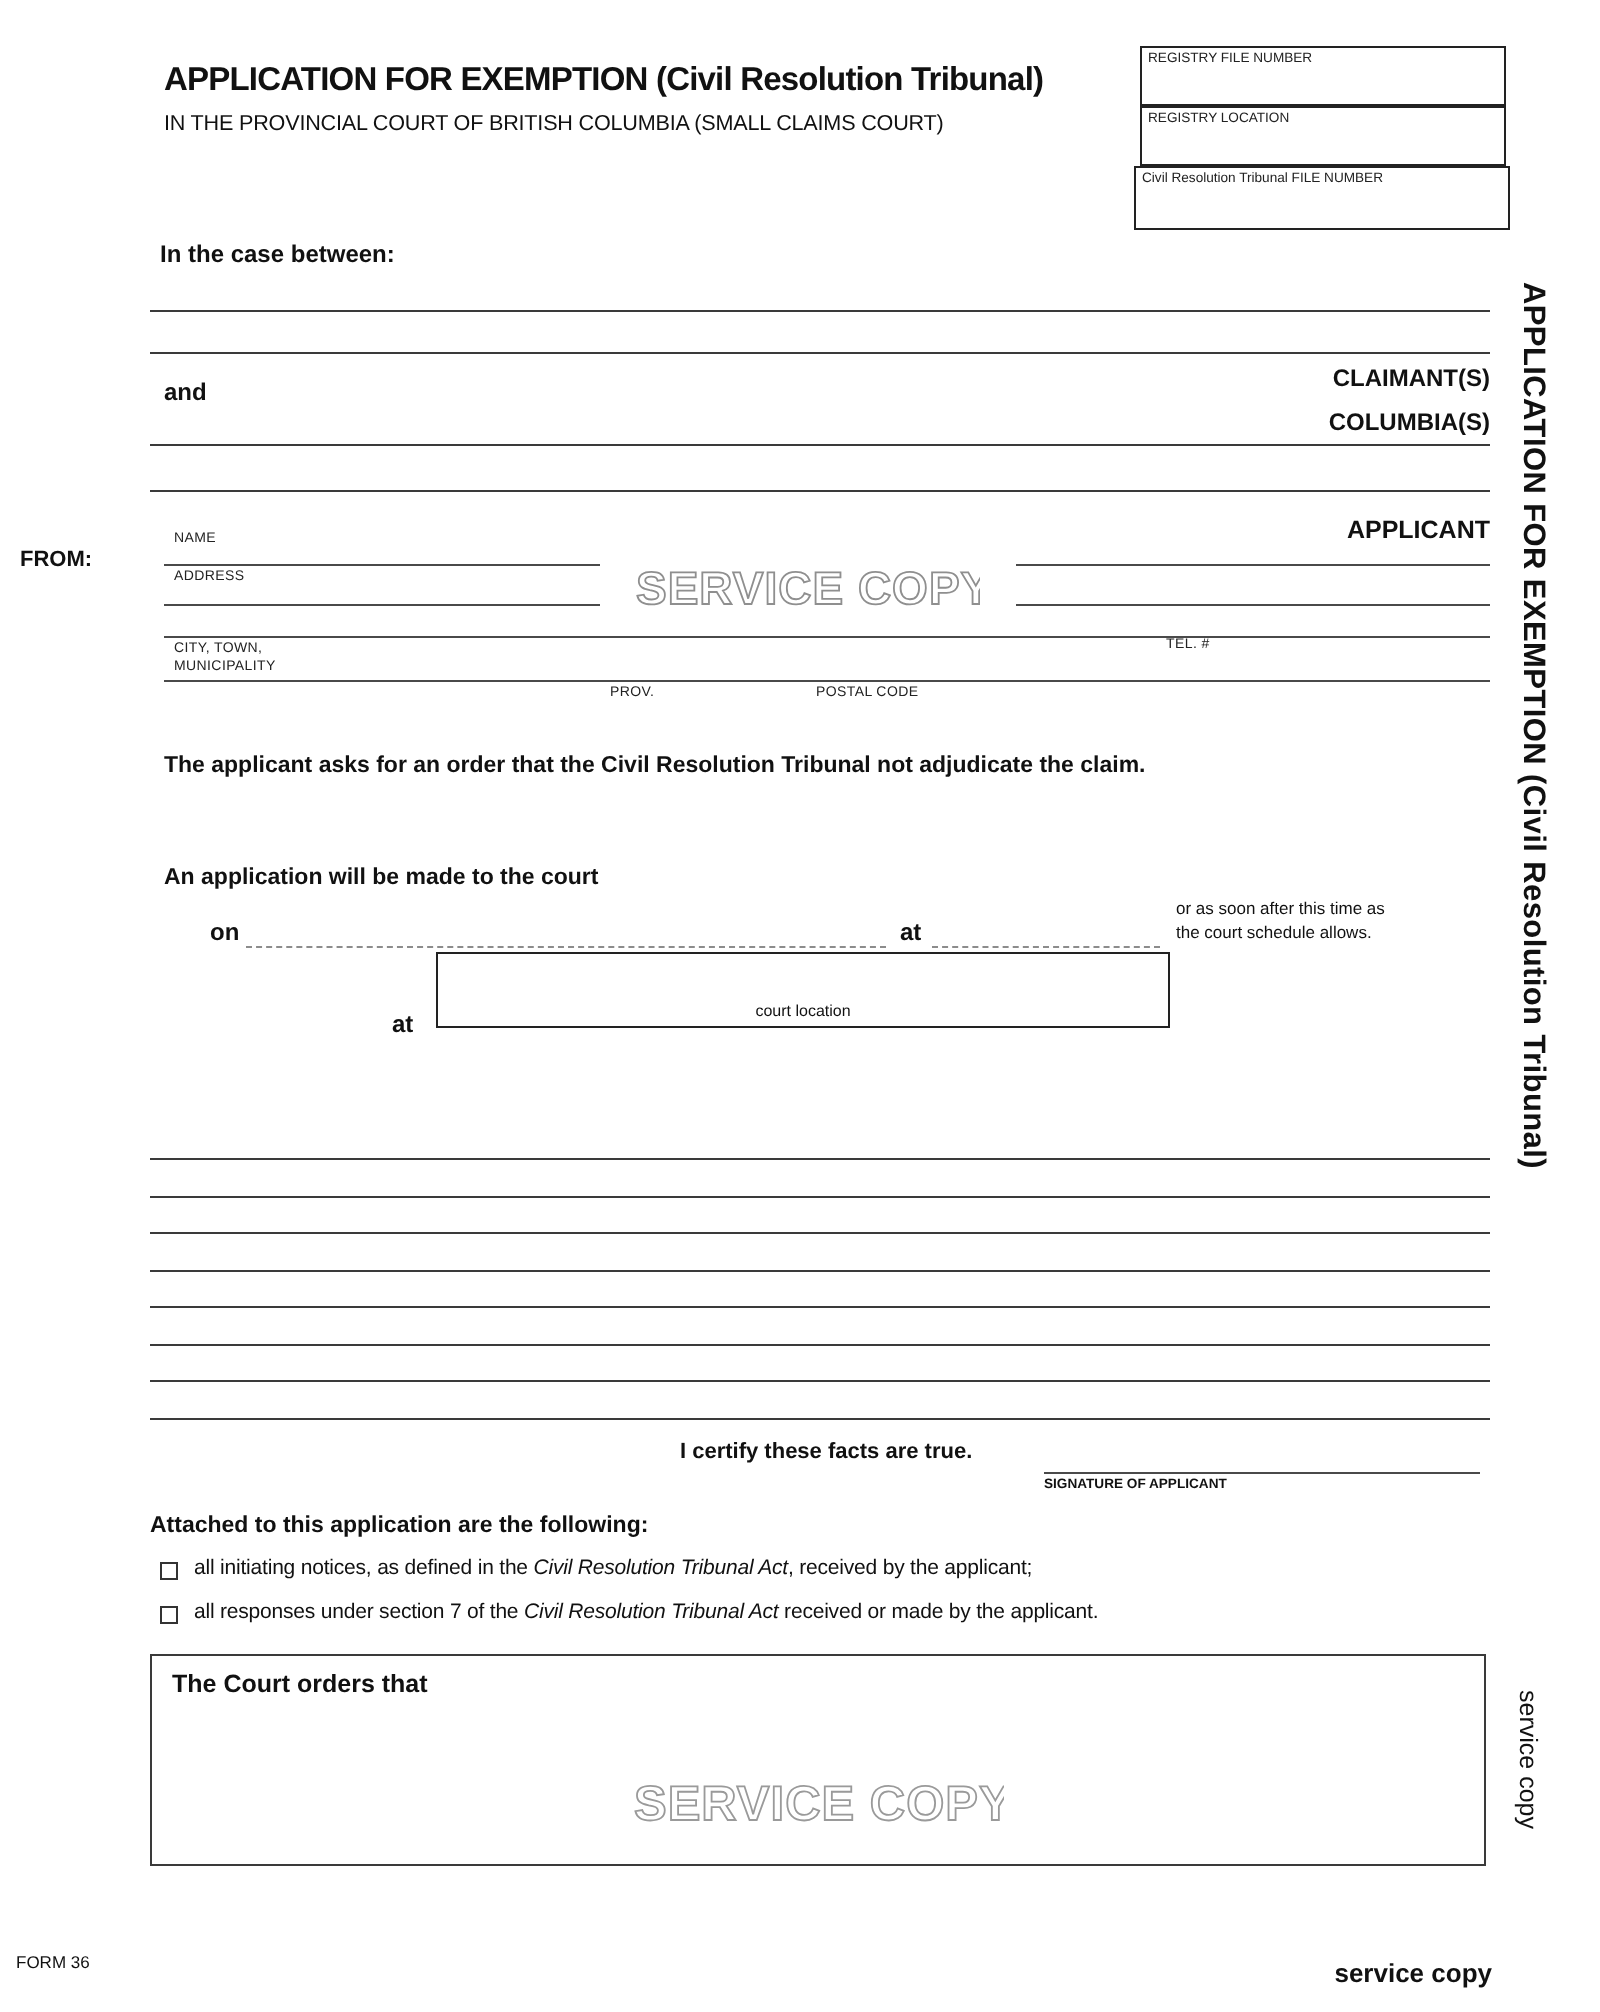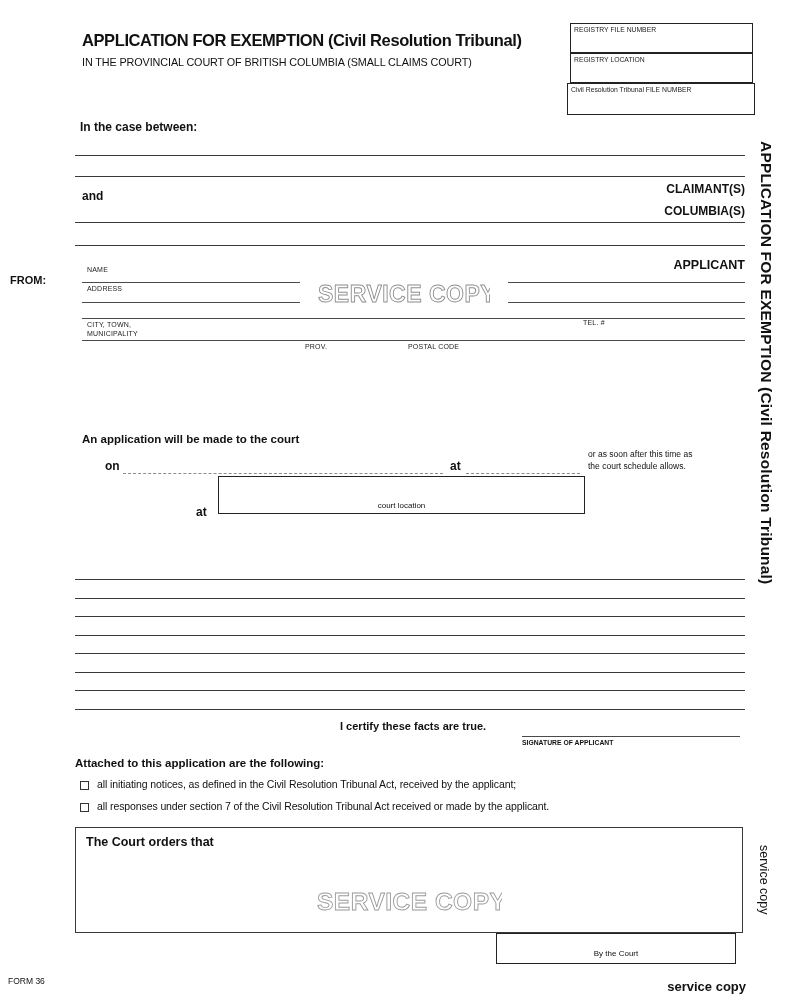--- a/index.html
+++ b/index.html
@@ -11,21 +11,21 @@
   .abs{position:absolute;}
   .b{font-weight:bold;}
   .hline{position:absolute;background:#3a3a3a;height:1.4px;}
   .hline.thin{height:1.1px;background:#4a4a4a;}
   .dashline{position:absolute;border-top:1.4px dashed #8c8c8c;height:0;}
   .lbl{position:absolute;font-size:7px;color:#222;letter-spacing:0.2px;}
   .box{position:absolute;border:1px solid #222;background:#fff;box-sizing:border-box;}
   .regbox{padding:2px 3px;font-size:6.8px;color:#222;}
   .cb{position:absolute;width:9px;height:9px;border:1.2px solid #333;background:#fff;box-sizing:border-box;}
   .attach-text{position:absolute;font-size:10.5px;letter-spacing:-0.1px;white-space:nowrap;}
-  .attach-text .it{}
+  .attach-text .it{font-style:italic;}
   .vert{position:absolute;writing-mode:vertical-rl;text-orientation:mixed;white-space:nowrap;}
   .title{font-size:16.5px;letter-spacing:-0.4px;white-space:nowrap;}
   .subtitle{font-size:10.8px;letter-spacing:-0.1px;white-space:nowrap;}
   .h12{font-size:11.5px;white-space:nowrap;}
   .small8{font-size:8px;}
   svg text{font-family:"Liberation Sans",sans-serif;}
 </style>
 </head>
 <body>
 
@@ -69,20 +69,21 @@
   </svg>
 
   <div class="hline thin" style="left:82px;top:318px;width:663px;"></div>
   <div class="lbl" style="left:87px;top:321px;">CITY, TOWN,</div>
   <div class="lbl" style="left:87px;top:330px;">MUNICIPALITY</div>
   <div class="lbl" style="left:583px;top:319px;">TEL. #</div>
   <div class="hline thin" style="left:82px;top:340px;width:663px;"></div>
   <div class="lbl" style="left:305px;top:343px;">PROV.</div>
   <div class="lbl" style="left:408px;top:343px;">POSTAL CODE</div>
 
+  <div class="abs b h12" style="left:82px;top:377px;">The applicant asks for an order that the Civil Resolution Tribunal not adjudicate the claim.</div>
 
   <div class="abs b h12" style="left:82px;top:433px;">An application will be made to the court</div>
   <div class="abs" style="left:105px;top:459px;font-size:12px;font-weight:600;">on</div>
   <div class="dashline" style="left:123px;top:473px;width:320px;"></div>
   <div class="abs" style="left:450px;top:459px;font-size:12px;font-weight:600;">at</div>
   <div class="dashline" style="left:466px;top:473px;width:114px;"></div>
   <div class="abs small8" style="left:486px;top:479px;">time</div>
   <div class="abs small8" style="left:524px;top:479px;">am/pm</div>
   <div class="abs" style="left:588px;top:449px;font-size:8.5px;">or as soon after this time as</div>
   <div class="abs" style="left:588px;top:461px;font-size:8.5px;">the court schedule allows.</div>
@@ -109,23 +110,20 @@
   <div class="cb" style="left:80px;top:781px;"></div>
   <div class="attach-text" style="left:97px;top:778px;"><span>all initiating notices, as defined in the </span><span class="it">Civil Resolution Tribunal Act</span><span>, received by the applicant;</span></div>
   <div class="cb" style="left:80px;top:803px;"></div>
   <div class="attach-text" style="left:97px;top:800px;"><span>all responses under section 7 of the </span><span class="it">Civil Resolution Tribunal Act</span><span> received or made by the applicant.</span></div>
 
   <div class="box" style="left:75px;top:827px;width:668px;height:106px;border-width:1.5px;border-color:#3a3a3a;">
     <div class="b" style="position:absolute;left:10px;top:7px;font-size:12.5px;">The Court orders that</div>
     <svg style="position:absolute;left:241px;top:57px;" width="185" height="32">
       <text x="0" y="25" font-size="24.5" font-weight="bold" fill="#ffffff" stroke="#9a9a9a" stroke-width="0.9" letter-spacing="0.5">SERVICE COPY</text>
     </svg>
-    <div class="box" style="left:420px;top:105px;width:240px;height:31px;border-width:1.5px;">
-      <div style="position:absolute;left:0;right:0;bottom:5px;text-align:center;font-size:8px;">By the Court</div>
-    </div>
   </div>
 
   <div class="abs" style="left:8px;top:976px;font-size:8.5px;">FORM 36</div>
   <div class="abs b" style="right:54px;top:979px;font-size:13px;">service copy</div>
 
   <div class="vert b" style="left:757px;top:141px;font-size:15.5px;letter-spacing:0.2px;">APPLICATION FOR EXEMPTION (Civil Resolution Tribunal)</div>
   <div class="vert" style="left:757px;top:845px;font-size:12.5px;">service copy</div>
 
 </div>
 

